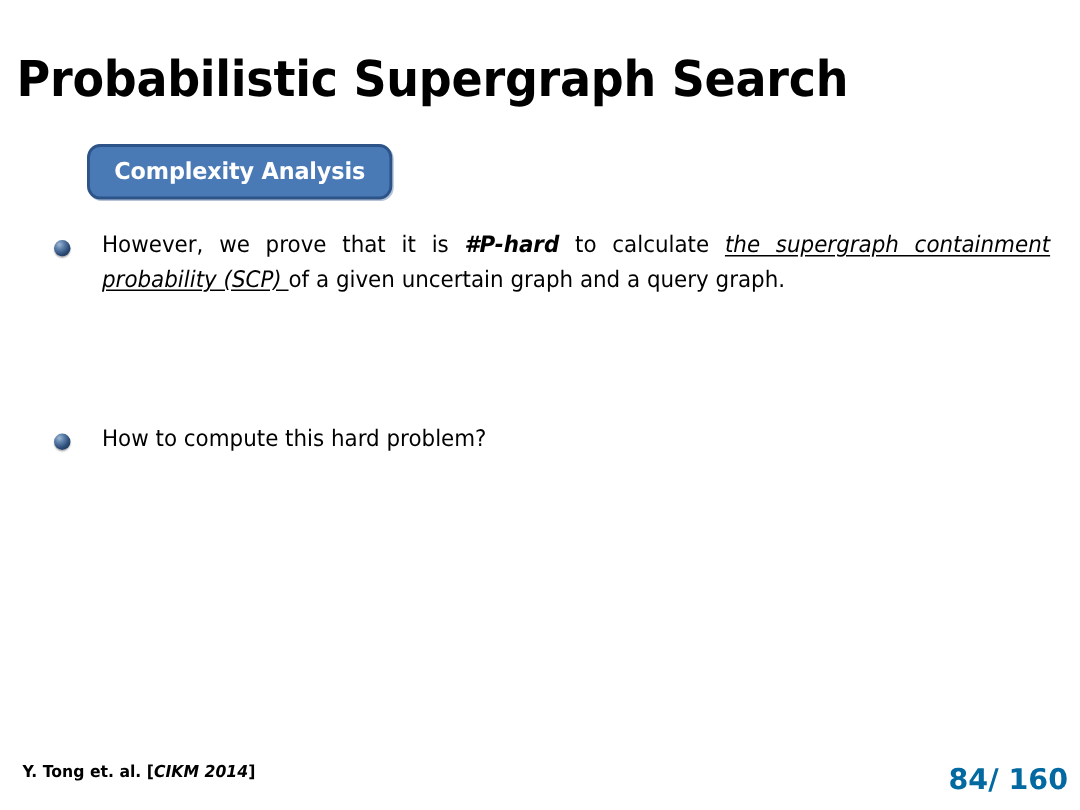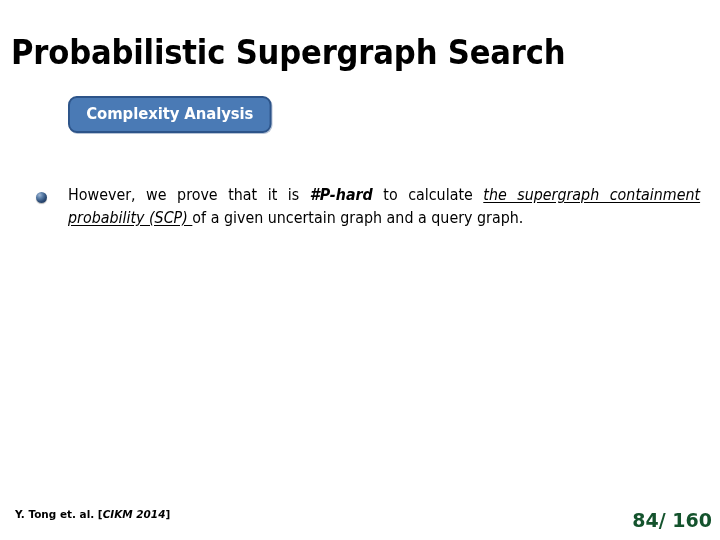--- a/index.html
+++ b/index.html
@@ -46,21 +46,21 @@
     position: absolute;
     left: 20px;
     top: 88px;
     width: 680px;
     height: 390px;
   }
 
   
   .badge-row {
     position: absolute;
-    left: 28px;
+    left: 18px;
     top: 8px;
     padding-left: 20px;
   }
   .badge {
     display: inline-block;
     box-sizing: border-box;
     background: #4a7ab5;
     border: 2px solid #2d5489;
     border-radius: 9px;
     padding: 7px 17px 8px 17px;
@@ -80,21 +80,20 @@
   .bullet-list {
     position: absolute;
     left: 0;
     top: 64px;
     width: 680px;
   }
   .bullet-item {
     position: relative;
     padding-left: 48px;
     margin-bottom: 0;
-    margin-top: 32px;
   }
   .bullet-item.spaced {
     margin-top: 84px;
   }
   .bullet-marker {
     position: absolute;
     left: 16px;
     top: 8px;
     width: 11px;
     height: 11px;
@@ -144,21 +143,21 @@
     font-style: italic;
   }
   .page-number {
     position: absolute;
     right: 8px;
     top: 508px;
     font-family: "DejaVu Sans", sans-serif;
     font-size: 19px;
     font-weight: bold;
     line-height: 24px;
-    color: #14532d;
+    color: #0369a1;
     white-space: nowrap;
     text-align: left;
   }
 </style>
 </head>
 <body>
 
 <div class="slide">
 
   <div class="slide-title">Probabilistic Supergraph Search</div>
@@ -171,20 +170,26 @@
 
     <div class="bullet-list">
 
       <div class="bullet-item">
         <span class="bullet-marker"></span>
         <div class="bullet-text justified">
           <span>However, we prove that it is </span><em class="bi">#P-hard</em><span> to calculate </span><em class="iu">the supergraph containment probability (SCP) </em><span>of a given uncertain graph and a query graph.</span>
         </div>
       </div>
 
+      <div class="bullet-item spaced">
+        <span class="bullet-marker"></span>
+        <div class="bullet-text">
+          <span>How to compute this hard problem?</span>
+        </div>
+      </div>
 
     </div>
   </div>
 
   <div class="footer-credit"><span>Y. Tong et. al. [</span><i>CIKM 2014</i><span>]</span></div>
 
   <div class="page-number">84/ 160</div>
 
 </div>
 

